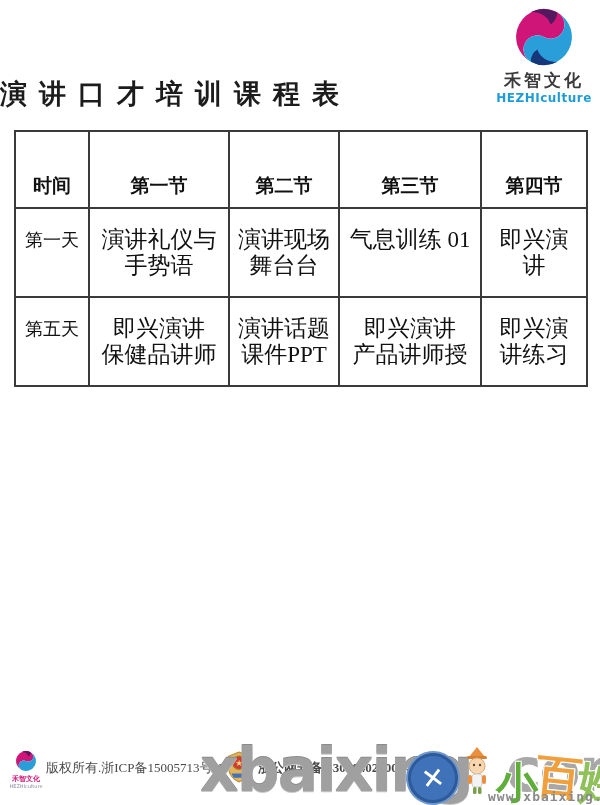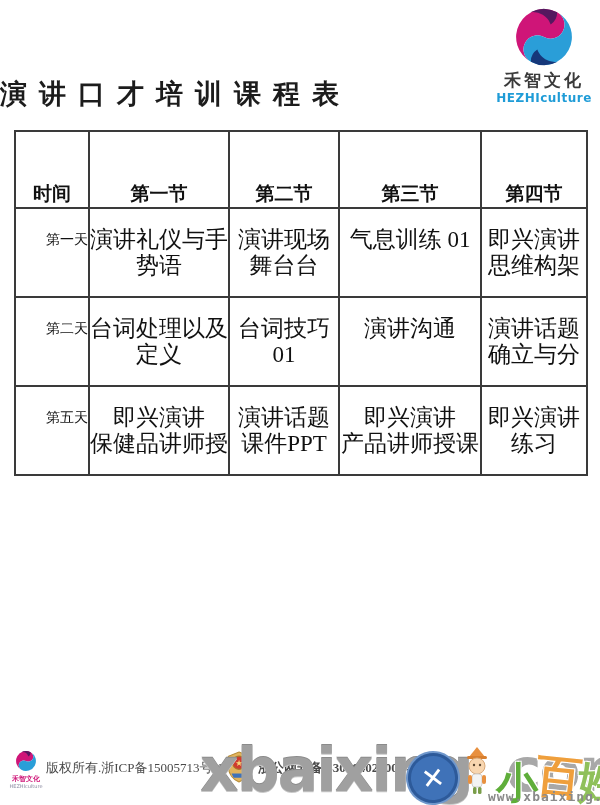--- a/index.html
+++ b/index.html
@@ -16,31 +16,31 @@
   .brand{position:absolute;top:6px;right:6px;width:100px;text-align:center;line-height:1;}
   .brand svg{display:block;margin:0 auto;}
   .brand-name{font-family:"DejaVu Sans","Liberation Sans",sans-serif;font-size:17px;font-weight:700;letter-spacing:3px;color:#3a3a3a;margin-top:4px;}
   .brand-sub{font-family:"DejaVu Sans","Liberation Sans",sans-serif;font-size:12px;font-weight:700;color:#1f9cd7;margin-top:3px;letter-spacing:0.5px;}
   
   table.schedule{
     position:absolute;left:14px;top:130px;width:572px;
     border-collapse:collapse;table-layout:fixed;
   }
   table.schedule td,table.schedule th{
-    border:2px solid #3a3a3a;padding:0;text-align:center;background:#fff;
+    border:2px solid #3a3a3a;padding:8px;text-align:center;background:#fff;
   }
   tr.head-row{height:77px;}
   tr.data-row{height:89px;}
   th.hcell{vertical-align:bottom;padding-bottom:16px;font-size:19px;font-weight:700;color:#111;}
   td.cell{vertical-align:middle;}
   .c2{
     height:52px;line-height:26px;white-space:pre-line;text-align:center;
     font-size:23px;color:#111;overflow:hidden;
   }
-  .day .c2{font-size:14px;text-align:right;}
+  .day .c2{font-size:18px;}
   
   .footer{position:absolute;left:0;top:746px;width:600px;height:59px;}
   .f-logo{position:absolute;left:8px;top:4px;width:36px;text-align:center;line-height:1;}
   .f-logo-name{font-family:"DejaVu Sans","Liberation Sans",sans-serif;font-size:7px;font-weight:700;color:#cf1578;margin-top:1px;}
   .f-logo-sub{font-family:"DejaVu Sans","Liberation Sans",sans-serif;font-size:5px;color:#8a8aa0;margin-top:1px;}
   .f-copy{position:absolute;left:46px;top:13px;font-size:13px;font-weight:400;color:#4a4a4a;white-space:nowrap;text-align:center;}
   .f-badge{position:absolute;left:226px;top:5px;}
   .f-sec{position:absolute;left:258px;top:13px;font-size:13px;font-weight:700;color:#4a4a4a;white-space:nowrap;}
   
   .watermark{position:absolute;left:200px;top:-3px;width:400px;height:62px;pointer-events:none;}
@@ -119,38 +119,20 @@
         </td>
     <td class="cell">
           <div class="c2">气息训练 01</div>
         </td>
     <td class="cell">
           <div class="c2">即兴演讲
 思维构架</div>
         </td>
   </tr>
 
-  <tr class="data-row">
-    <td class="cell day">
-          <div class="c2">第二天</div>
-        </td>
-    <td class="cell">
-          <div class="c2">台词处理以及定义</div>
-        </td>
-    <td class="cell">
-          <div class="c2">台词技巧01</div>
-        </td>
-    <td class="cell">
-          <div class="c2">演讲沟通</div>
-        </td>
-    <td class="cell">
-          <div class="c2">演讲话题
-确立与分析</div>
-        </td>
-  </tr>
 
 
 
   <tr class="data-row">
     <td class="cell day">
           <div class="c2">第五天</div>
         </td>
     <td class="cell">
           <div class="c2">即兴演讲
 保健品讲师授课技巧</div>

